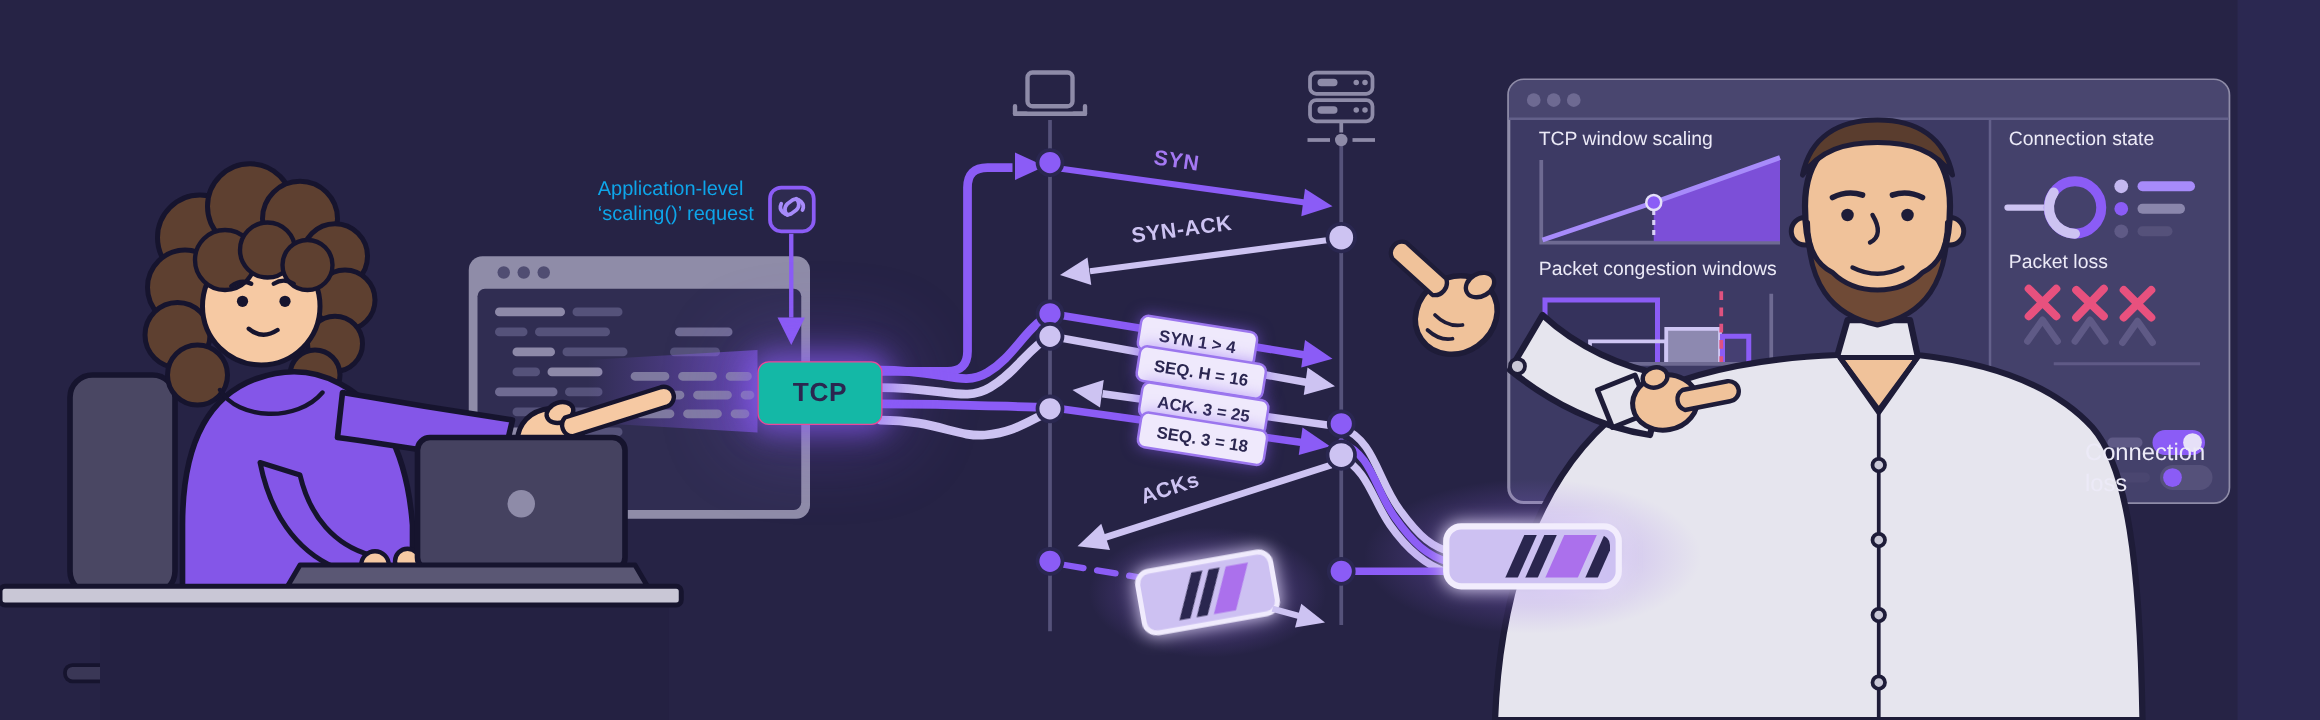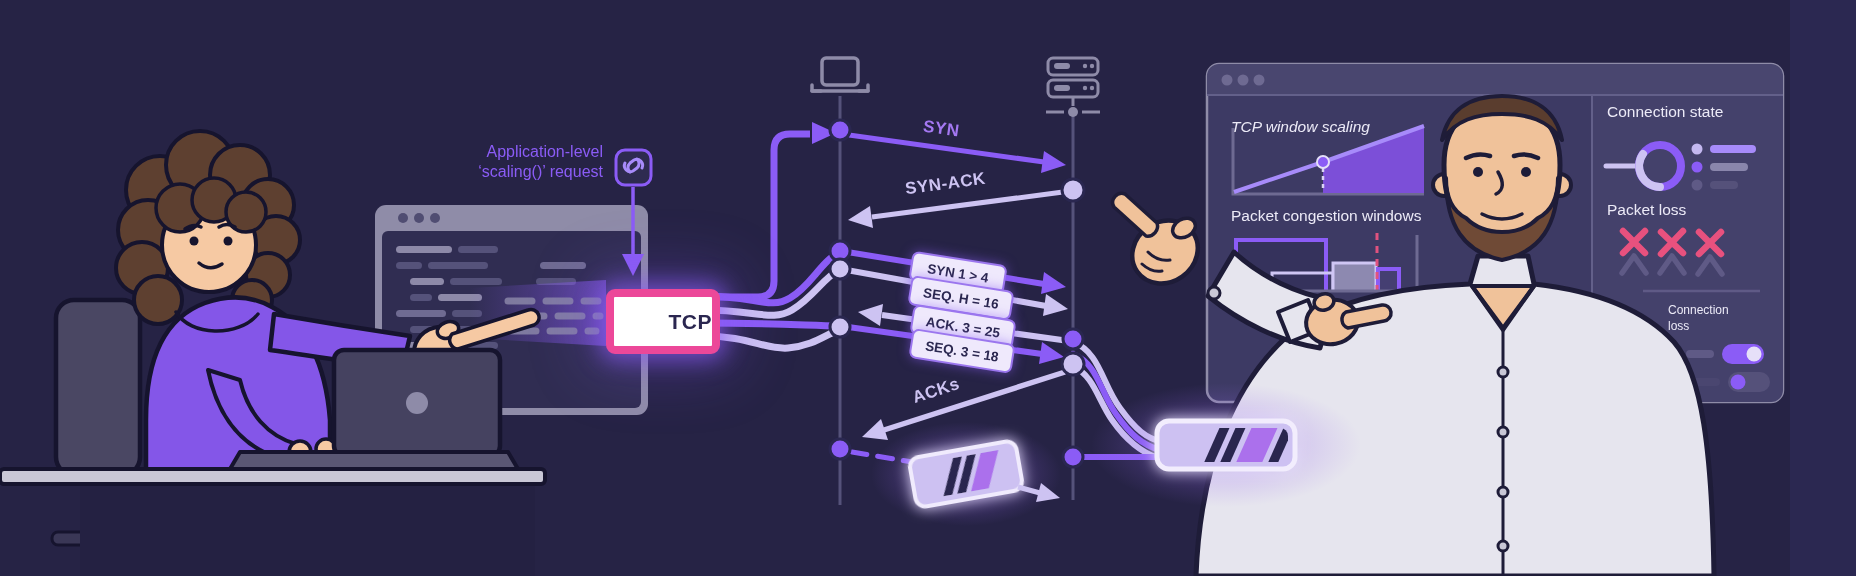--- a/index.html
+++ b/index.html
@@ -1,31 +1,31 @@
 <!DOCTYPE html>
 <html><head>
 <meta charset="utf-8">
 <style>
   html,body{margin:0;padding:0;background:#1d1b38;}
   .scene{position:relative;width:1856px;height:576px;background:#262345;overflow:hidden;
          font-family:"Liberation Sans",sans-serif;}
   .scene svg{position:absolute;left:0;top:0;}
   .ov{position:absolute;white-space:nowrap;}
-  .annotation{color:#8b5cf6;font-size:16px;line-height:1.22;text-align:right;font-weight:500;}
-  .tcpbox{display:flex;align-items:center;justify-content:flex-end;
-          background:#ffffff;border:8px solid #ec4899;border-radius:9px;
+  .annotation{color:#0ea5e9;font-size:16px;line-height:1.22;font-weight:500;}
+  .tcpbox{display:flex;align-items:center;justify-content:center;
+          background:#14b8a6;border:1px solid #ec4899;border-radius:9px;
           box-shadow:0 0 22px 6px rgba(139,92,246,.65), 0 0 60px 18px rgba(139,92,246,.25);
           color:#2b2750;font-size:21px;font-weight:800;letter-spacing:.5px;}
   .pill{display:flex;align-items:center;justify-content:center;
         background:#efe9fc;border:2.5px solid #9b76ee;border-radius:7px;
         box-shadow:0 0 12px rgba(139,92,246,.55);
         color:#2b2750;font-size:13.5px;font-weight:700;}
   .msg{font-weight:700;font-size:17px;letter-spacing:.5px;}
   .dtitle{color:#eceaf7;font-size:15.5px;font-weight:500;}
-  .dtitle2{color:#eceaf7;font-size:12px;font-weight:500;line-height:1.3;white-space:normal;width:110px;}
+  .dtitle2{color:#eceaf7;font-size:19px;font-weight:500;line-height:1.3;white-space:normal;width:110px;margin-top:48px;}
   .ctr{transform-origin:center;}
 </style>
 </head>
 <body>
 
 <div class="scene">
 
 <svg width="1856" height="576" viewBox="0 0 1856 576">
   <defs>
     <filter id="glow" x="-60%" y="-60%" width="220%" height="220%">
@@ -391,21 +391,21 @@
 
 <div class="ov msg ctr" style="left:923px;top:119px;color:#a478f2;transform:rotate(8deg);">SYN</div>
 <div class="ov msg ctr" style="left:905px;top:174px;color:#cdc3f2;transform:rotate(-7.5deg);">SYN-ACK</div>
 <div class="ov msg ctr" style="left:912px;top:381px;color:#cdc3f2;transform:rotate(-18deg);">ACKs</div>
 
 <div class="ov pill" style="left:910px;top:258px;width:92px;height:26px;transform:rotate(9deg);">SYN 1 &gt; 4</div>
 <div class="ov pill" style="left:909px;top:283px;width:100px;height:26px;transform:rotate(9deg);">SEQ. H = 16</div>
 <div class="ov pill" style="left:911px;top:312px;width:100px;height:26px;transform:rotate(9deg);">ACK. 3 = 25</div>
 <div class="ov pill" style="left:910px;top:336px;width:100px;height:26px;transform:rotate(9deg);">SEQ. 3 = 18</div>
 
-<div class="ov dtitle" style="left:1231px;top:118px;font-style:italic;">TCP window scaling</div>
+<div class="ov dtitle" style="left:1231px;top:103px;">TCP window scaling</div>
 <div class="ov dtitle" style="left:1231px;top:207px;">Packet congestion windows</div>
 <div class="ov dtitle" style="left:1607px;top:103px;text-align:right;">Connection state</div>
 <div class="ov dtitle" style="left:1607px;top:201px;text-align:right;">Packet loss</div>
 <div class="ov dtitle2" style="left:1668px;top:303px;">
   <div>Connection</div>
   <div>loss</div>
 </div>
 
 </div>
 

